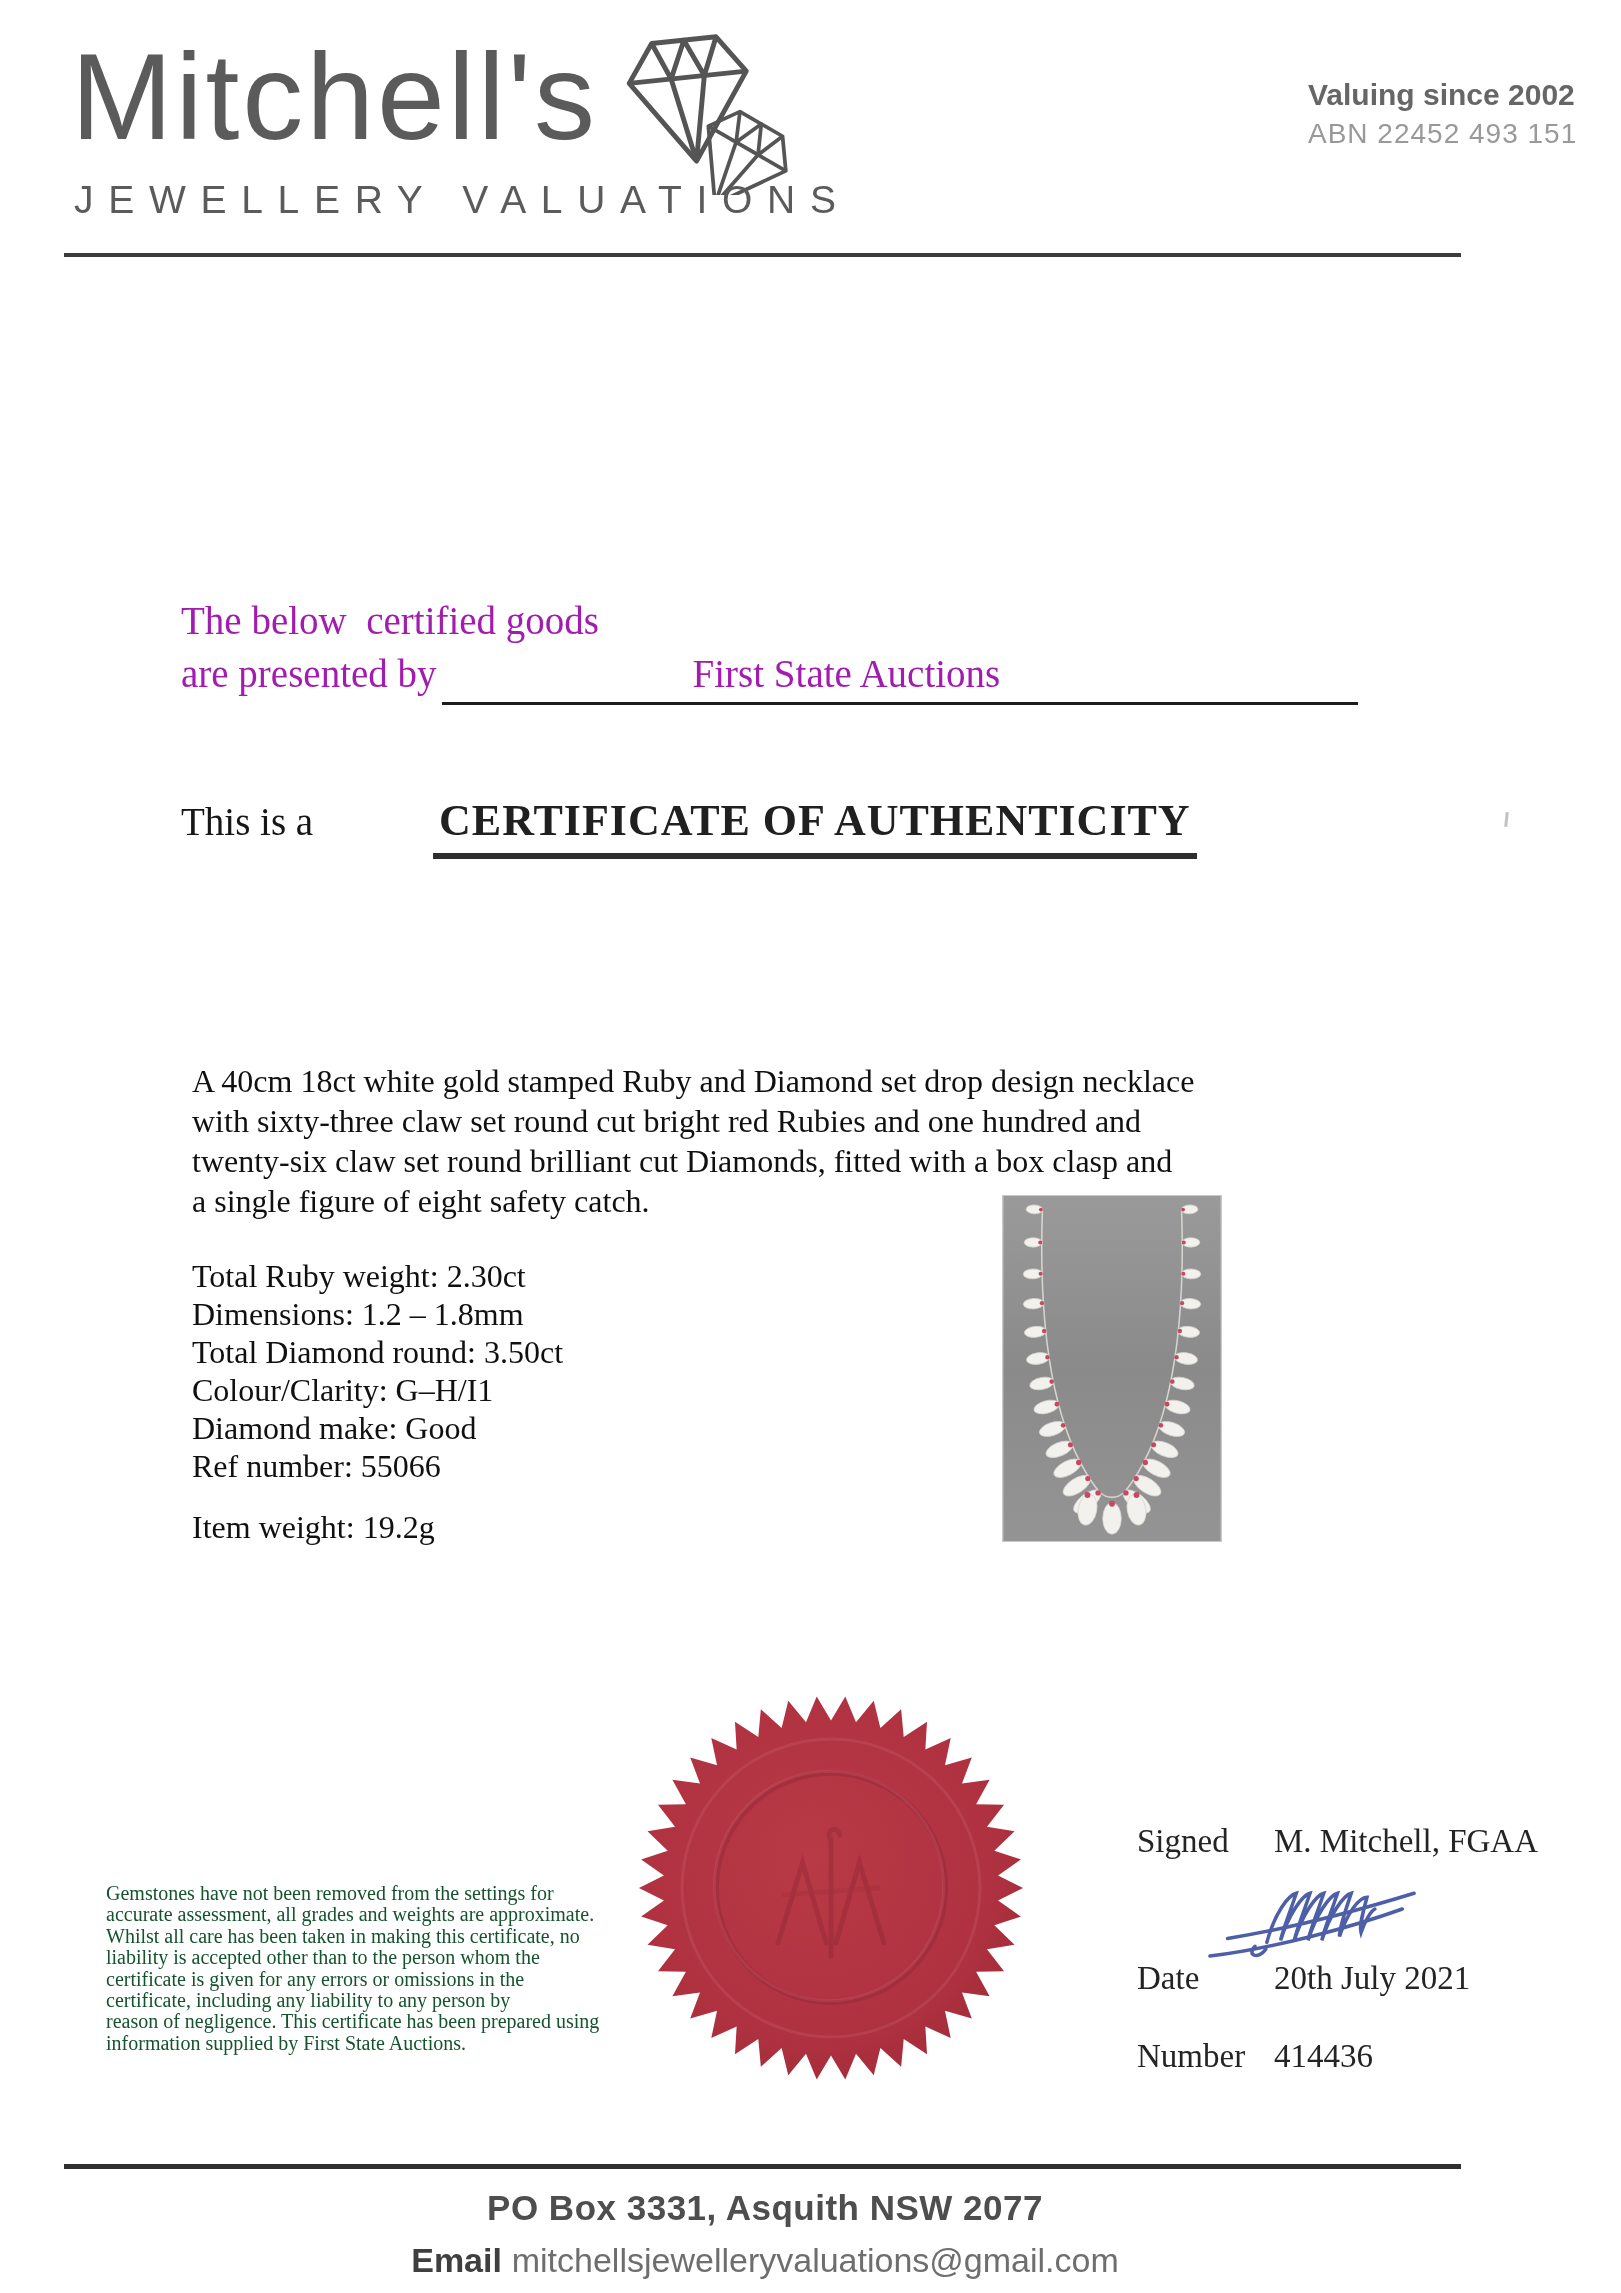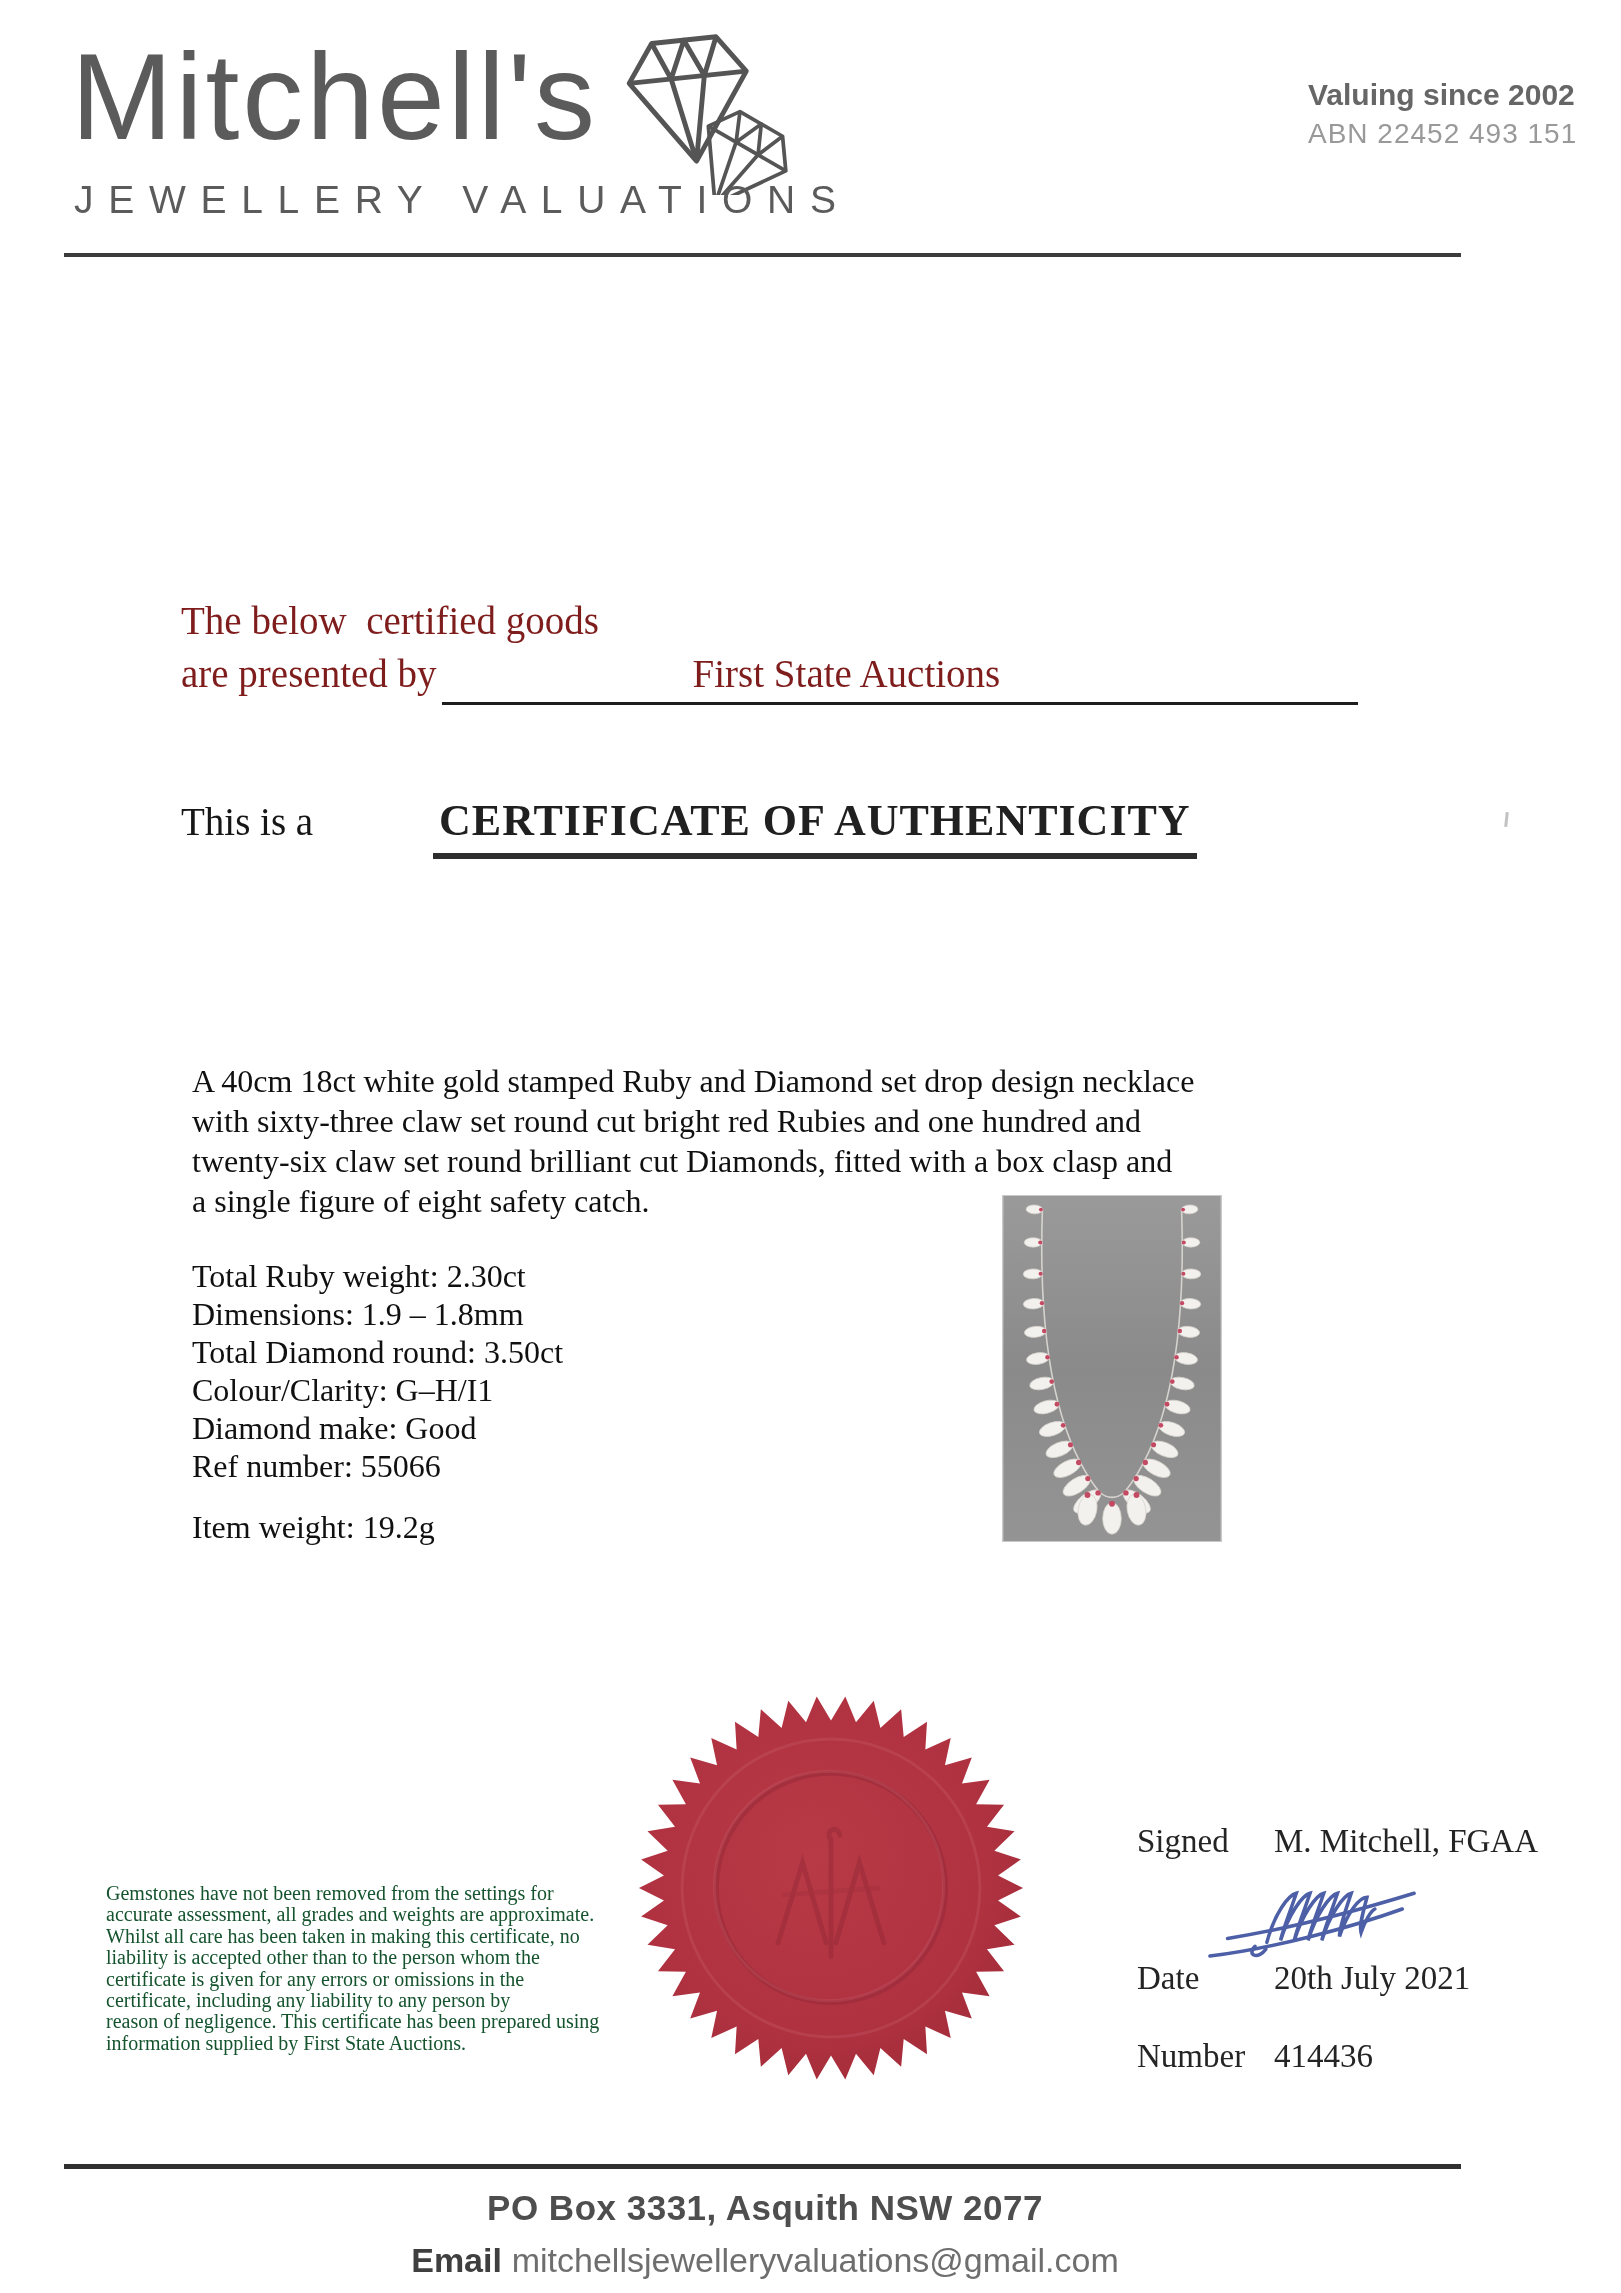--- a/index.html
+++ b/index.html
@@ -32,21 +32,21 @@
     font-weight:600;font-size:30px;color:#666666;
   }
   .abn{
     position:absolute;left:1308px;top:118px;
     font-family:"Liberation Sans","DejaVu Sans",sans-serif;
     font-weight:400;font-size:28px;color:#999999;letter-spacing:1px;
   }
   .header-rule{position:absolute;left:64px;top:253px;width:1397px;height:3.9px;background:#3c3c3c;}
 
   
-  .intro{position:absolute;left:181px;top:594px;font-size:39px;line-height:53px;color:#7f1d1d;}
+  .intro{position:absolute;left:181px;top:594px;font-size:39px;line-height:53px;color:#a21caf;}
   .intro-line1{white-space:pre-wrap;}
   .intro-line2{display:flex;align-items:baseline;}
   .underline-slot{
     display:inline-block;width:916px;margin-left:5.9px;
     border-bottom:3.9px solid #1d1d1d;text-align:center;
     padding-bottom:2px;
   }
   .presenter{display:inline-block;transform:translateX(-54px);}
 
   
@@ -136,21 +136,21 @@
 
   <div class="description">
     <div>A 40cm 18ct white gold stamped Ruby and Diamond set drop design necklace</div>
     <div>with sixty-three claw set round cut bright red Rubies and one hundred and</div>
     <div>twenty-six claw set round brilliant cut Diamonds, fitted with a box clasp and</div>
     <div>a single figure of eight safety catch.</div>
   </div>
 
   <div class="details">
     <div>Total Ruby weight: 2.30ct</div>
-    <div>Dimensions: 1.9 – 1.8mm</div>
+    <div>Dimensions: 1.2 – 1.8mm</div>
     <div>Total Diamond round: 3.50ct</div>
     <div>Colour/Clarity: G–H/I1</div>
     <div>Diamond make: Good</div>
     <div>Ref number: 55066</div>
   </div>
   <div class="item-weight">Item weight: 19.2g</div>
 
   <div class="photo">
     <svg id="necklace-svg" width="218" height="345" viewBox="0 0 222 352">
       <defs>

